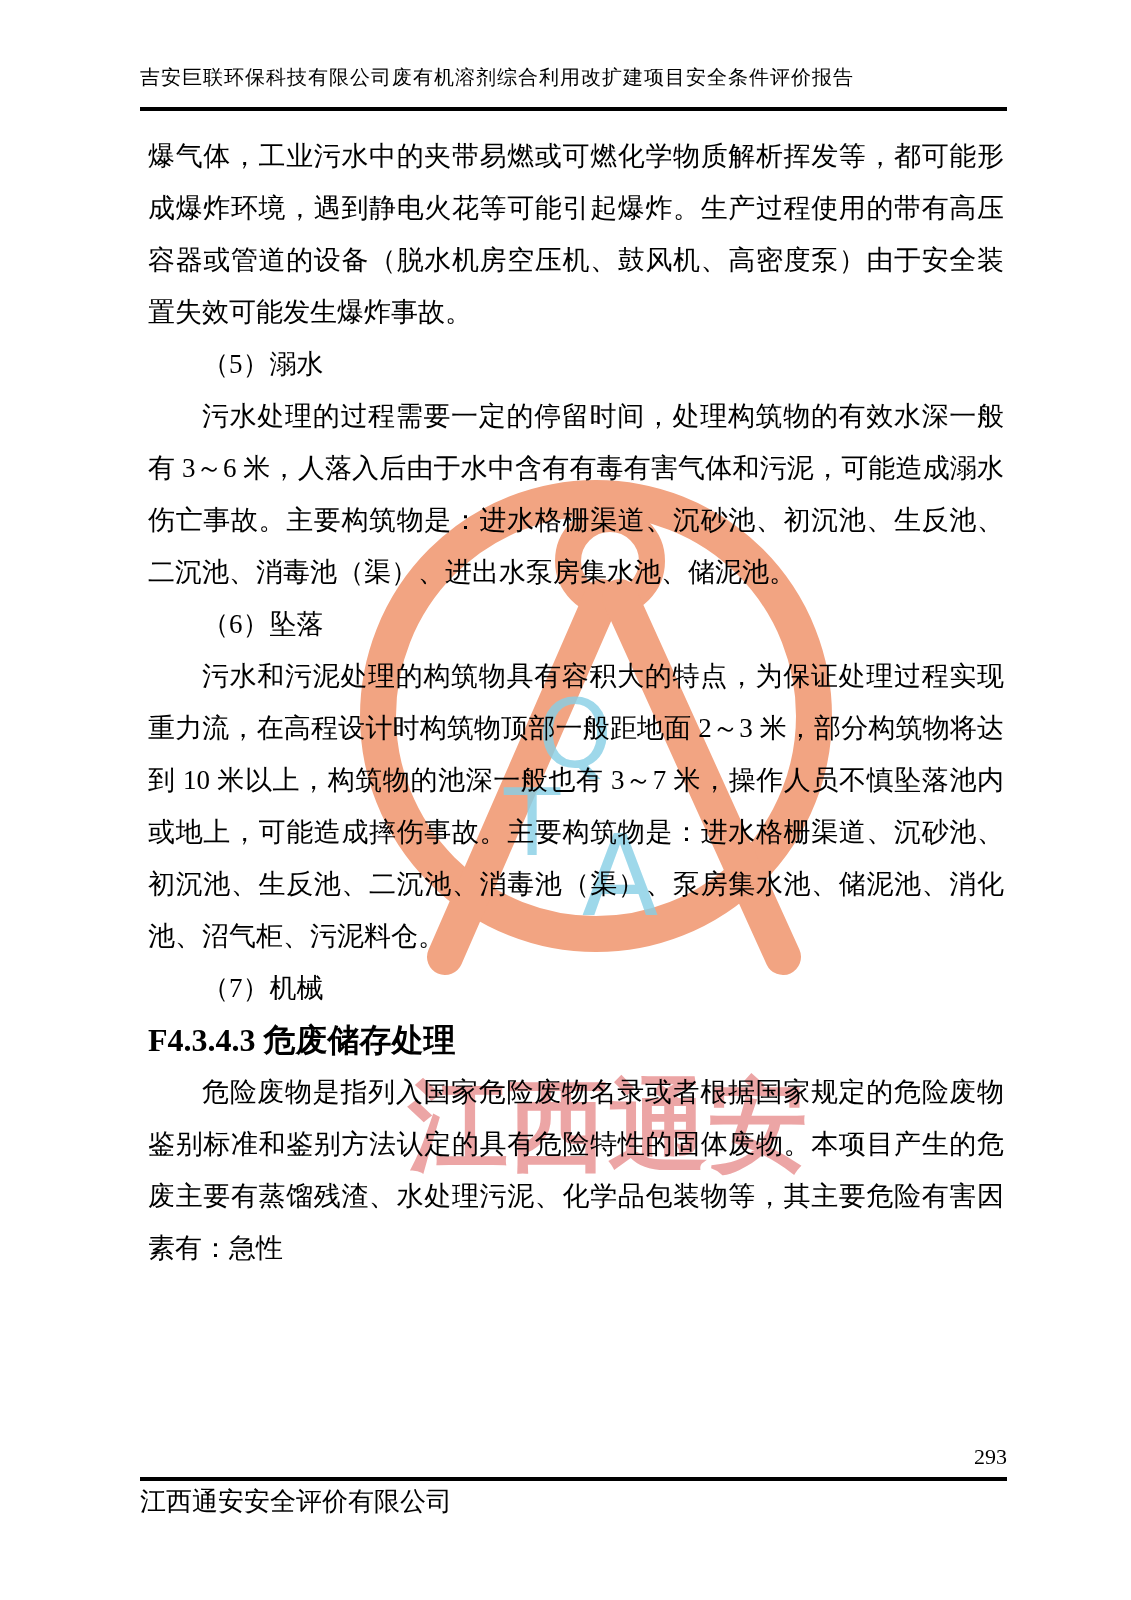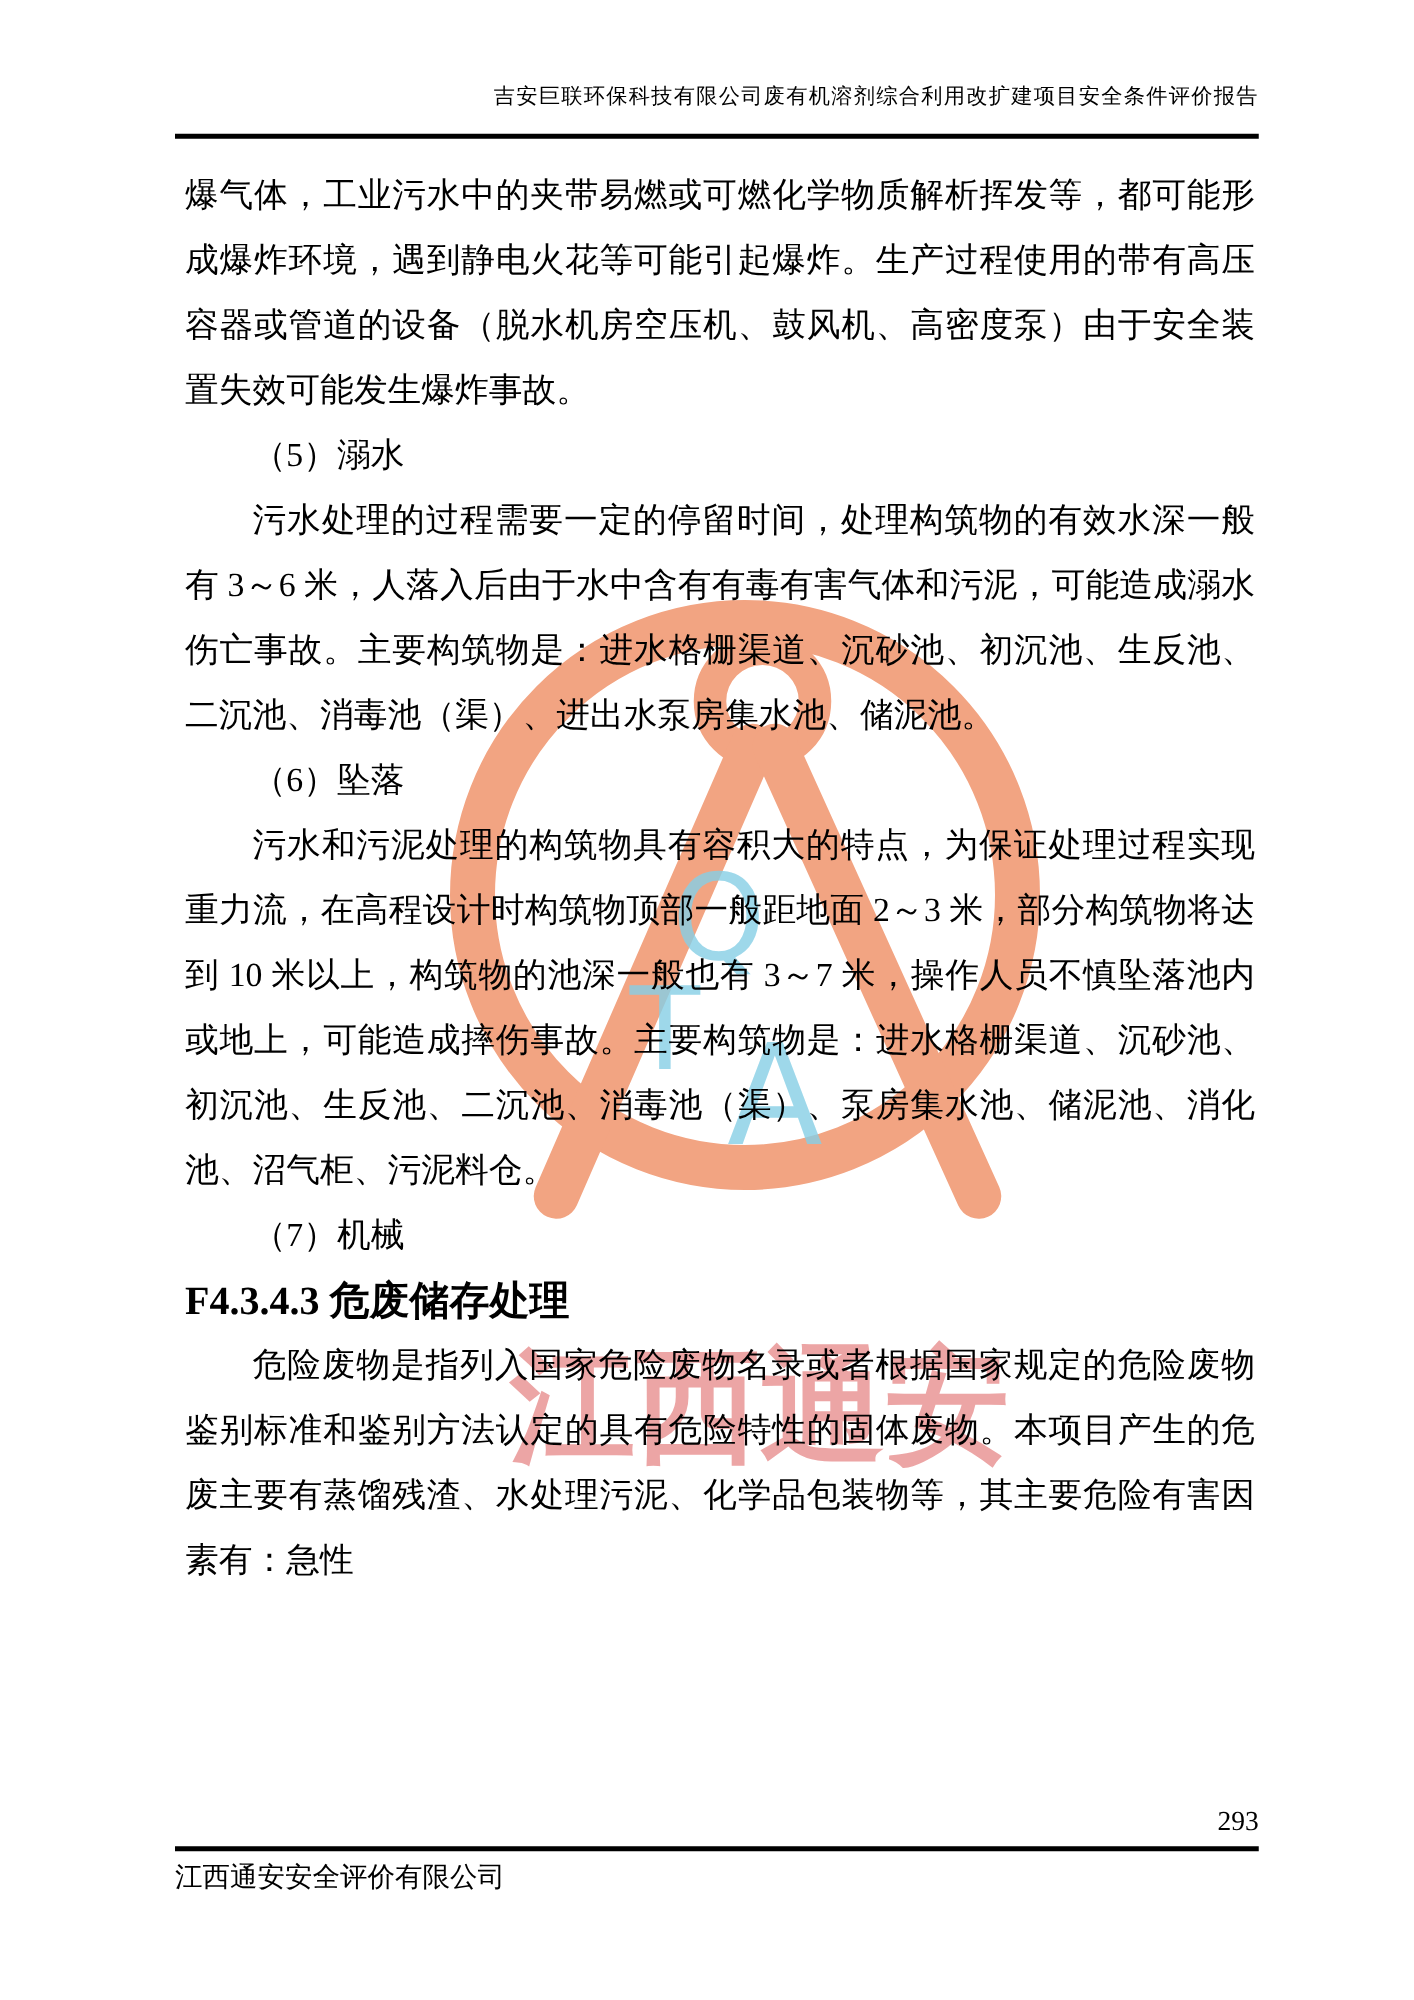--- a/index.html
+++ b/index.html
@@ -12,22 +12,22 @@
     font-family: "Liberation Serif", "DejaVu Serif", serif;
     color: #000000;
   }
 
   
   .header-title {
     position: absolute;
     top: 62px;
     left: 140px;
     width: 867px;
-    text-align: right;
-    font-size: 17px;
+    text-align: left;
+    font-size: 20px;
     line-height: 30px;
     letter-spacing: 1px;
     white-space: nowrap;
   }
   .header-rule {
     position: absolute;
     top: 107px;
     left: 140px;
     width: 867px;
     height: 4px;
@@ -95,21 +95,21 @@
     background: #000000;
   }
   .footer-row {
     position: absolute;
     z-index: 1;
     top: 1486px;
     left: 140px;
     width: 867px;
     display: flex;
     justify-content: space-between;
-    font-size: 22px;
+    font-size: 26px;
     line-height: 32px;
   }
 </style>
 </head>
 <body>
 
 <div class="page">
 
   <div class="watermark">
     <svg class="wm-logo" width="500" height="530" viewBox="0 0 500 530">

